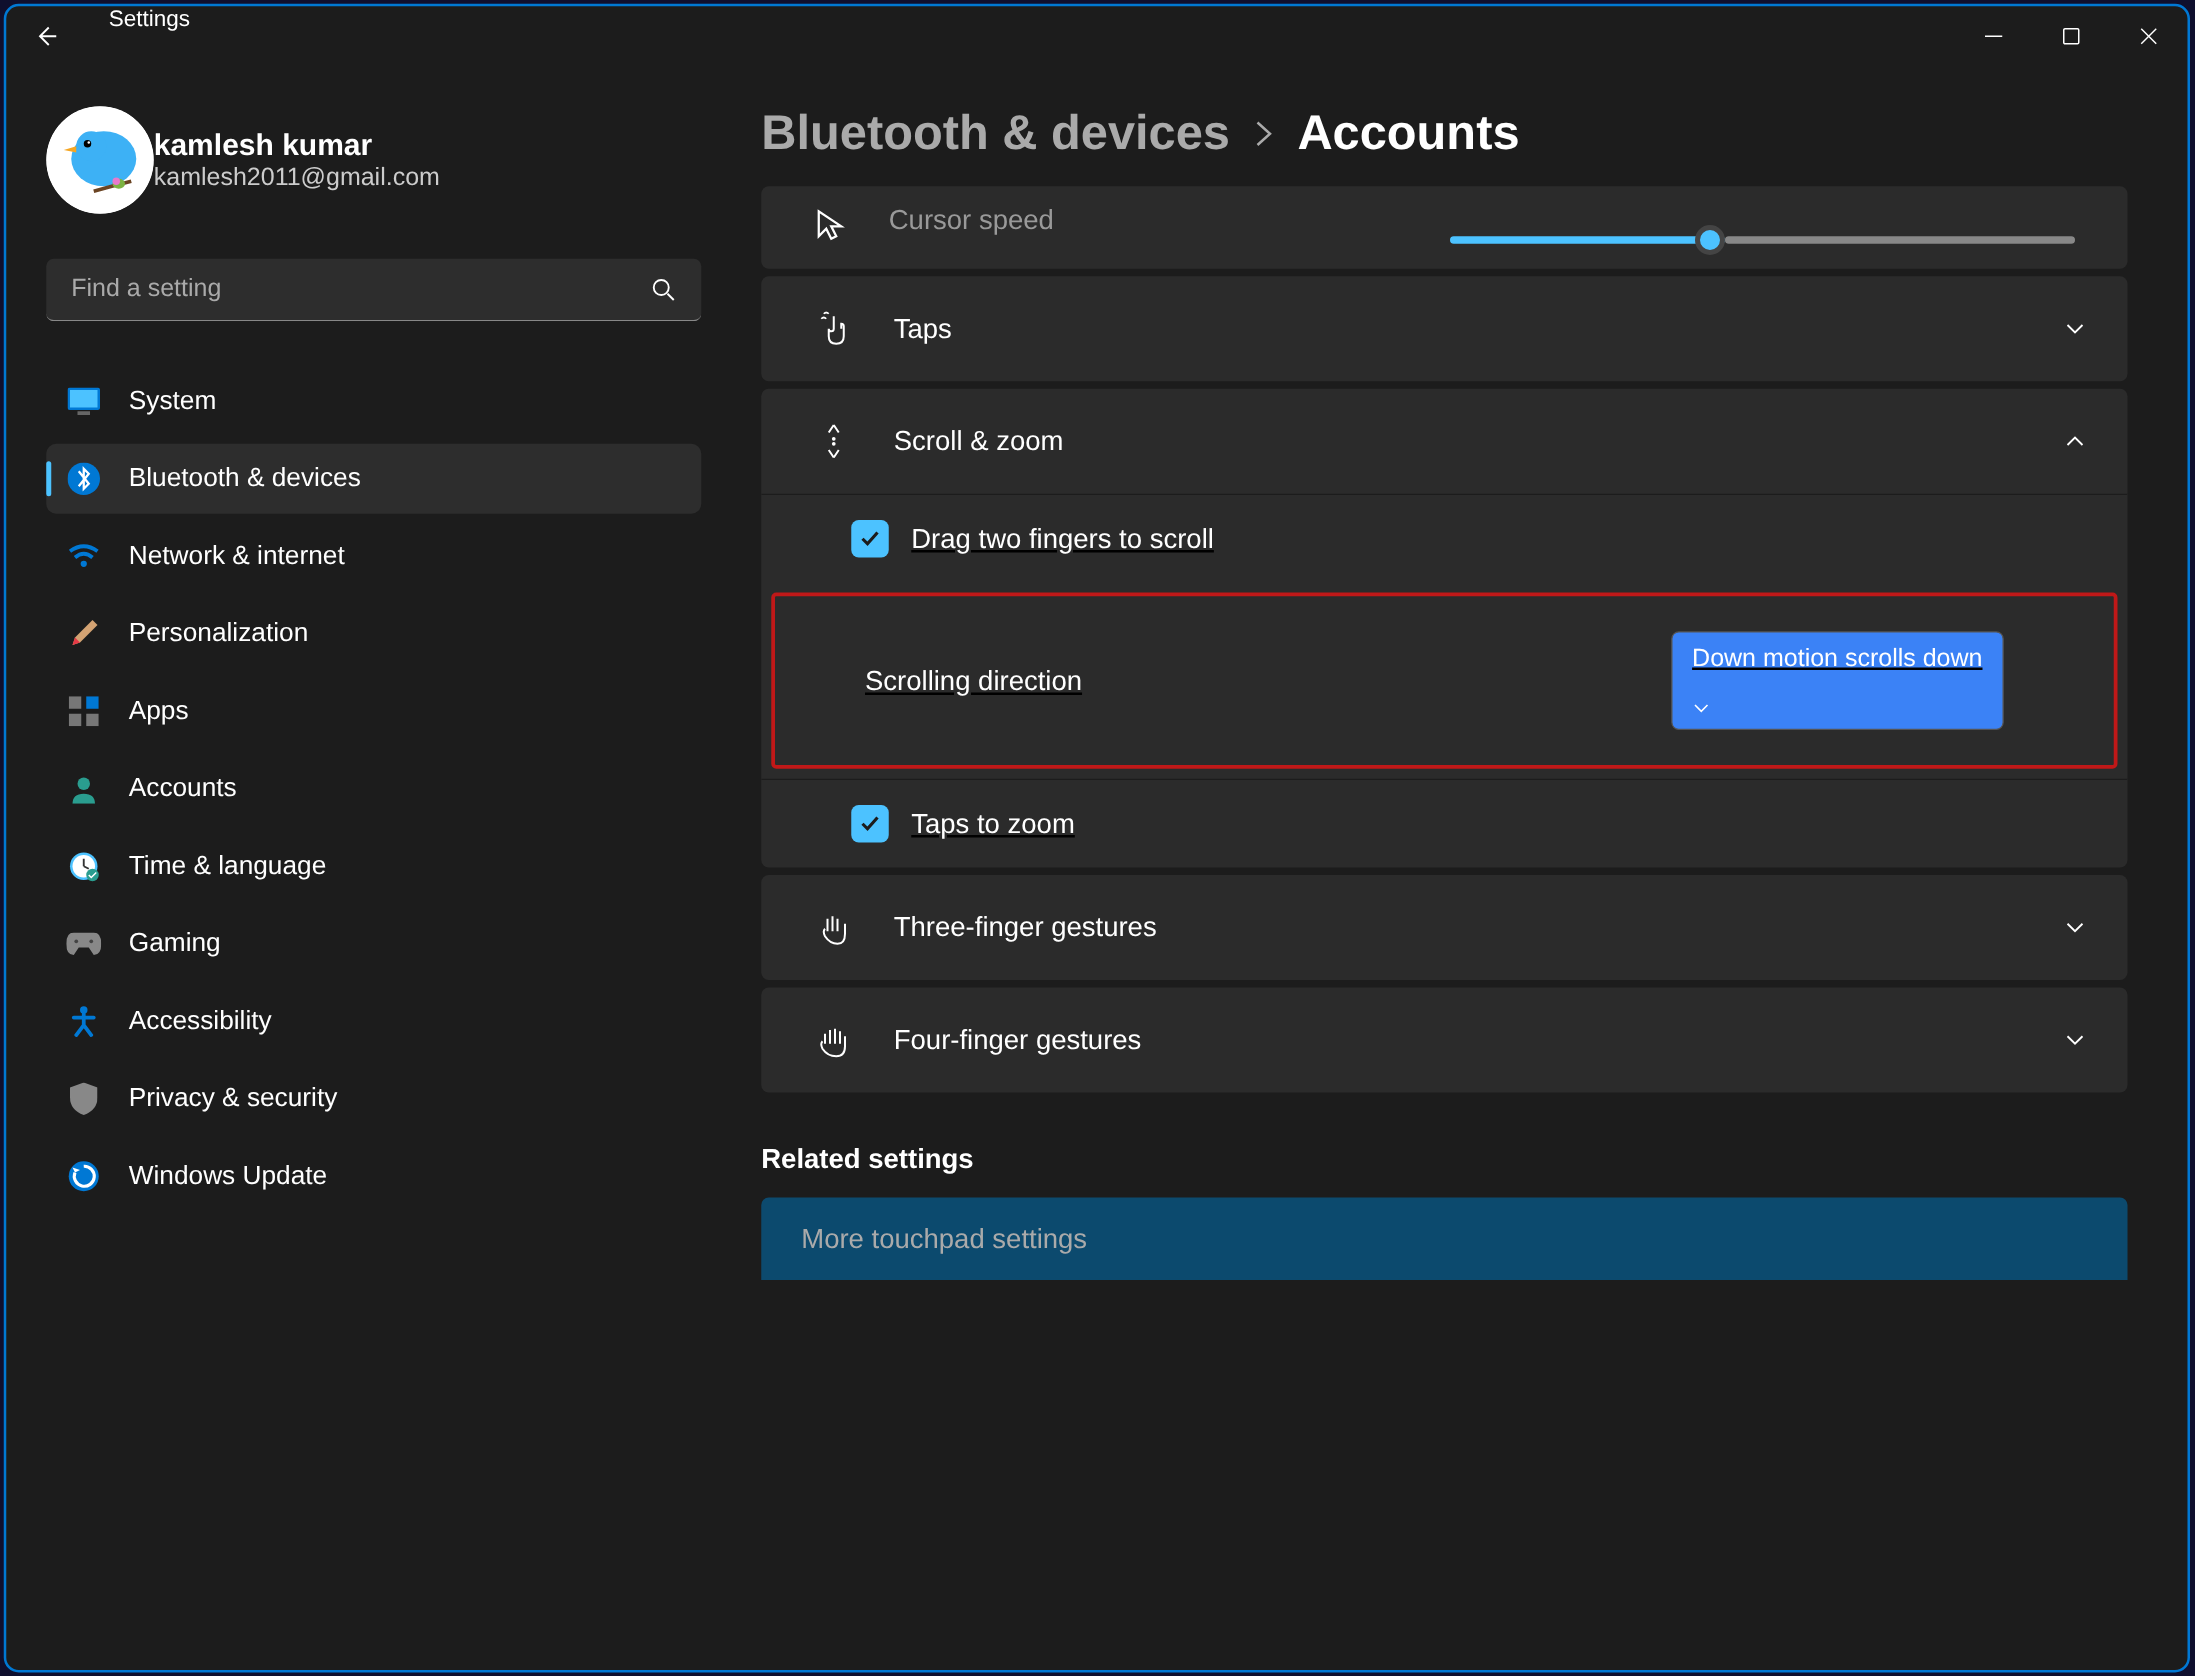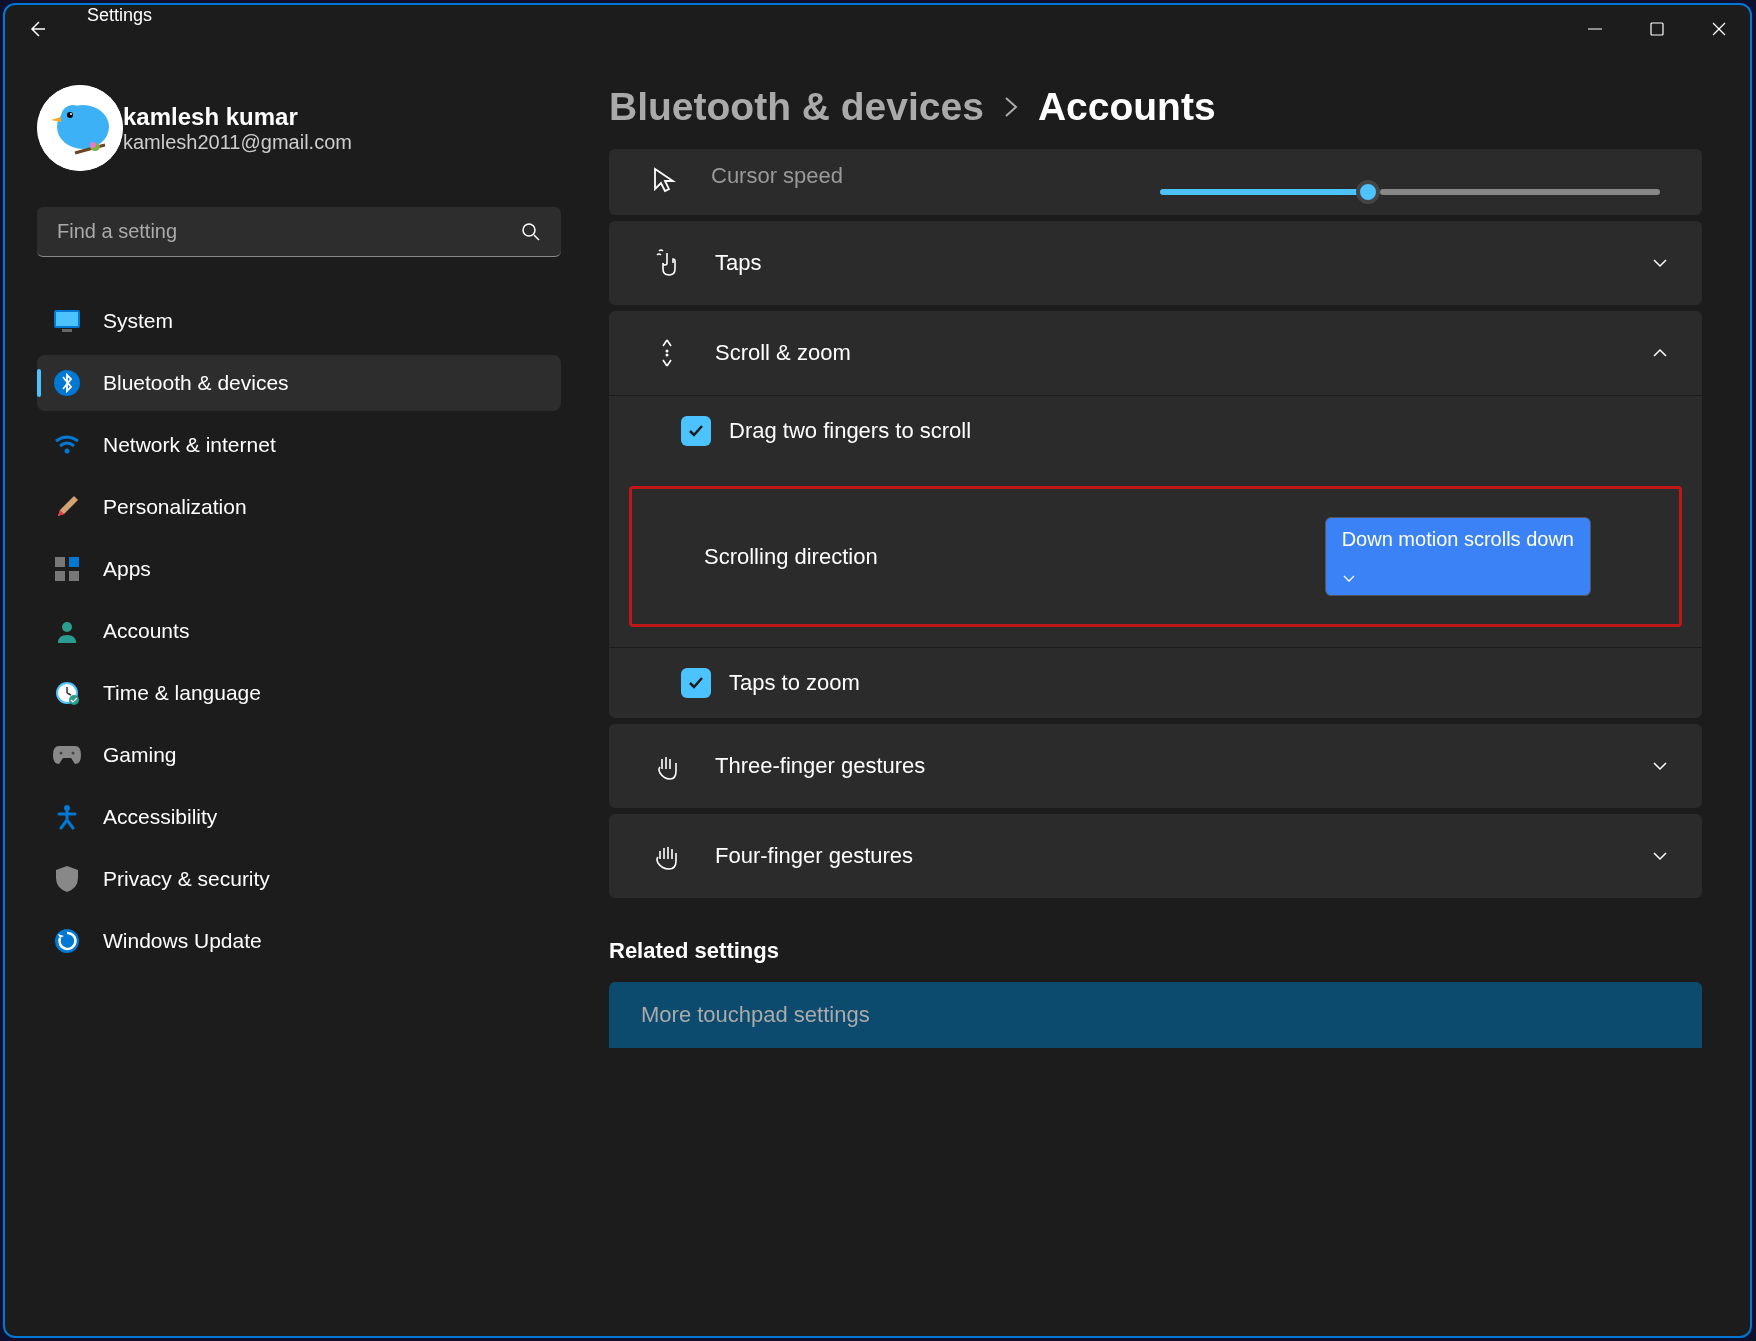--- a/index.html
+++ b/index.html
@@ -210,20 +210,21 @@
     .panel-chevron {
       color: #fff;
       width: 20px;
       height: 20px;
     }
     .sub-row {
       display: flex;
       align-items: center;
       padding: 20px 32px 20px 72px;
       border-top: 1px solid #1c1c1c;
+      text-decoration: underline;
     }
     .checkbox {
       width: 30px;
       height: 30px;
       background: #4cc2ff;
       border-radius: 6px;
       display: flex;
       align-items: center;
       justify-content: center;
       margin-right: 18px;
@@ -234,21 +235,21 @@
       height: 18px;
     }
     .sub-label {
       color: #fff;
       font-size: 22px;
       flex: 1;
     }
     .highlight-row {
       border: 3px solid #c01818;
       border-radius: 4px;
-      margin: 20px;
+      margin: 8px;
     }
     .dropdown {
       background: #3b82f6;
       border: 1px solid #555;
       border-radius: 6px;
       padding: 10px 16px;
       display: flex;
       align-items: flex-start;
       gap: 20px;
       color: #fff;

